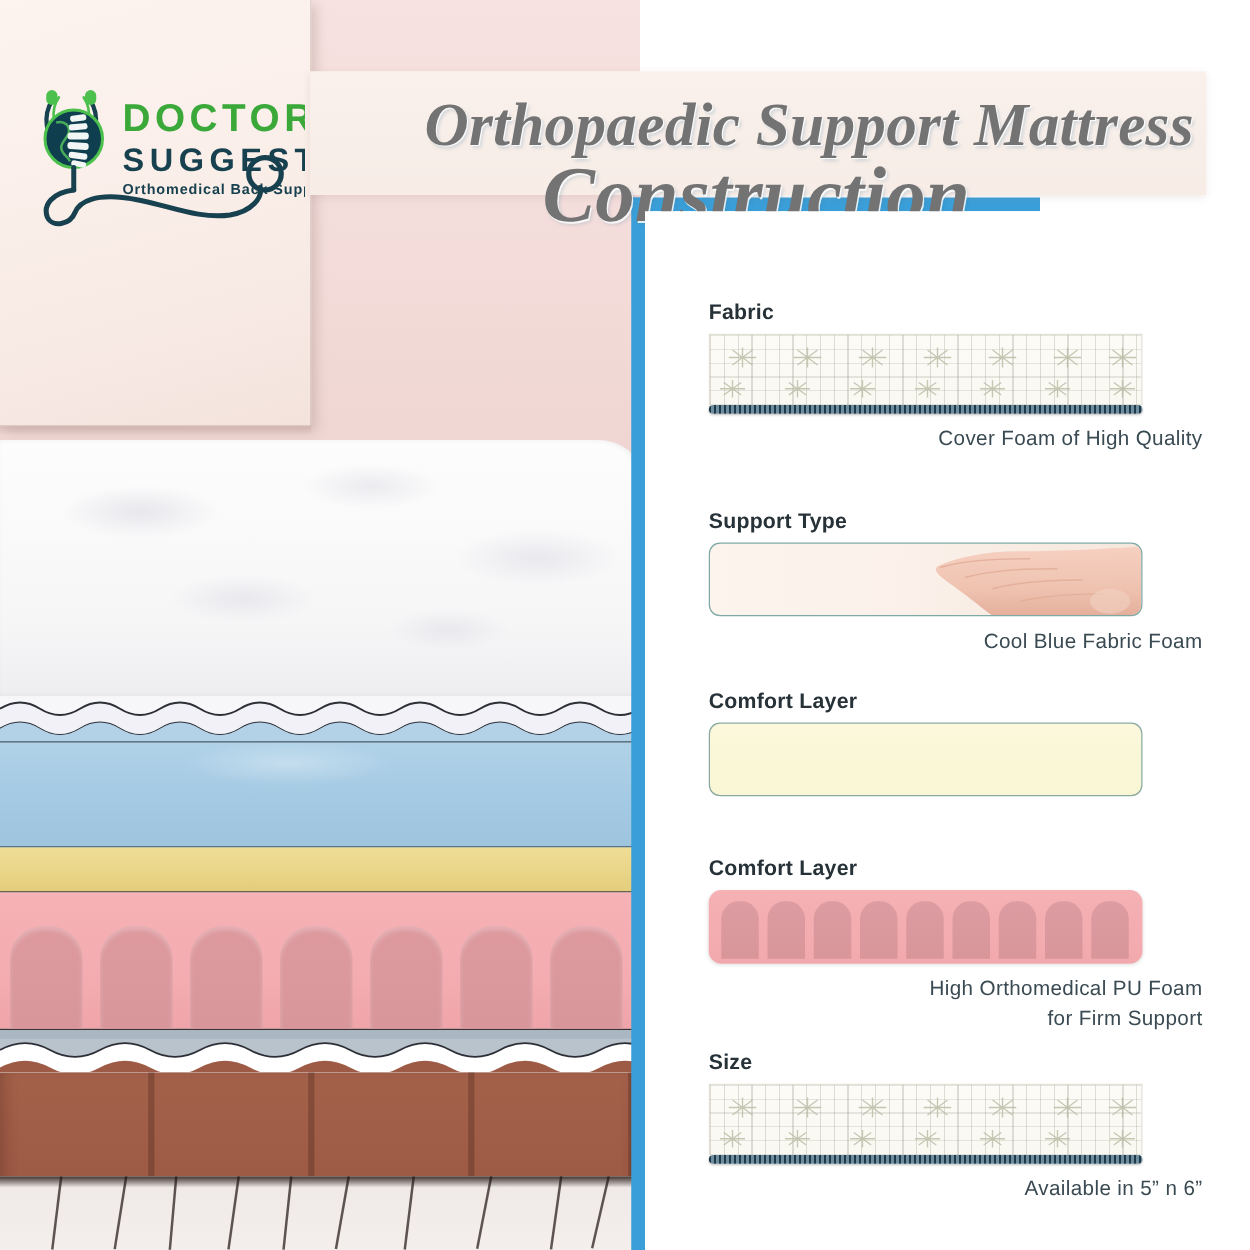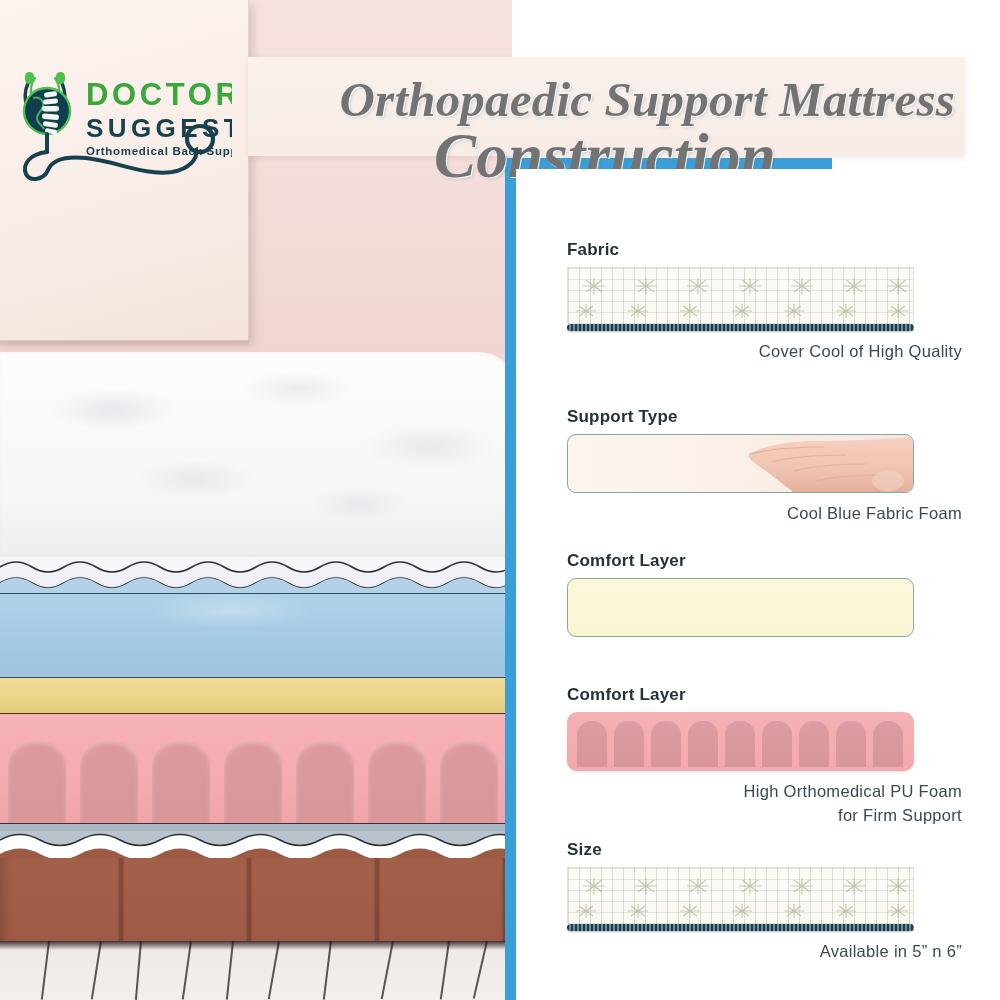--- a/index.html
+++ b/index.html
@@ -27,21 +27,21 @@
     background:linear-gradient(165deg,#fdf4ef 0%,#f9ece7 60%,#f4e3dd 100%);
     box-shadow:4px 4px 9px rgba(140,110,105,.28);
     border-right:1px solid rgba(200,175,170,.5);
   }
   .headboard:after{
     content:""; position:absolute; left:0; bottom:-7px; width:249px; height:8px;
     background:linear-gradient(180deg,rgba(190,160,155,.45),rgba(190,160,155,0));
   }
 
   
-  .logo { position:absolute; left:4px; top:58px; width:228px; height:130px; }
+  .logo { position:absolute; left:16px; top:58px; width:228px; height:130px; }
   .logo svg { display:block; }
 
   
   .mattress { position:absolute; left:0; top:352px; width:512px; }
   .layer { position:relative; width:512px; }
 
   .l-top {
     height:205px;
     background:
       radial-gradient(ellipse 90px 30px at 22% 28%, rgba(225,225,232,.75), rgba(255,255,255,0) 70%),
@@ -370,21 +370,21 @@
                 </g>
               <g transform="translate(330,43)">
                   <path d="M-10 0 H10 M0 -7 V7 M-7 -5 L7 5 M7 -5 L-7 5"></path>
                 </g>
             </g>
           </svg>
         </div>
         <div class="zipper"></div>
       </div>
       <div class="sec-caption">
-        <div>Cover Cool of High Quality</div>
+        <div>Cover Foam of High Quality</div>
       </div>
     </div>
 
     <div class="section" style="top:238px">
       <div class="sec-label">Support Type</div>
       <div class="swatch">
         <div class="sw-support">
           <svg class="hand" viewBox="0 0 175 59" preserveAspectRatio="none">
             <defs>
               <linearGradient id="skin" x1="0" y1="0" x2="0" y2="1">

